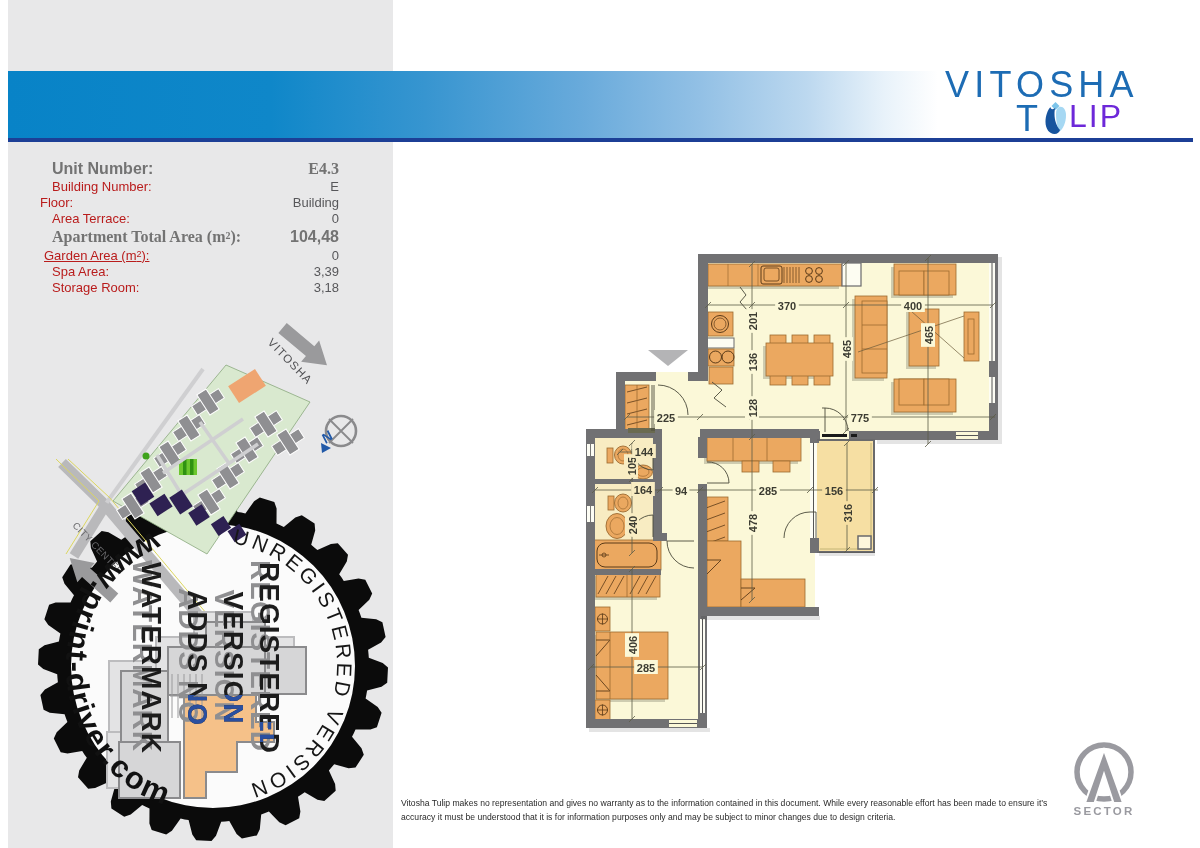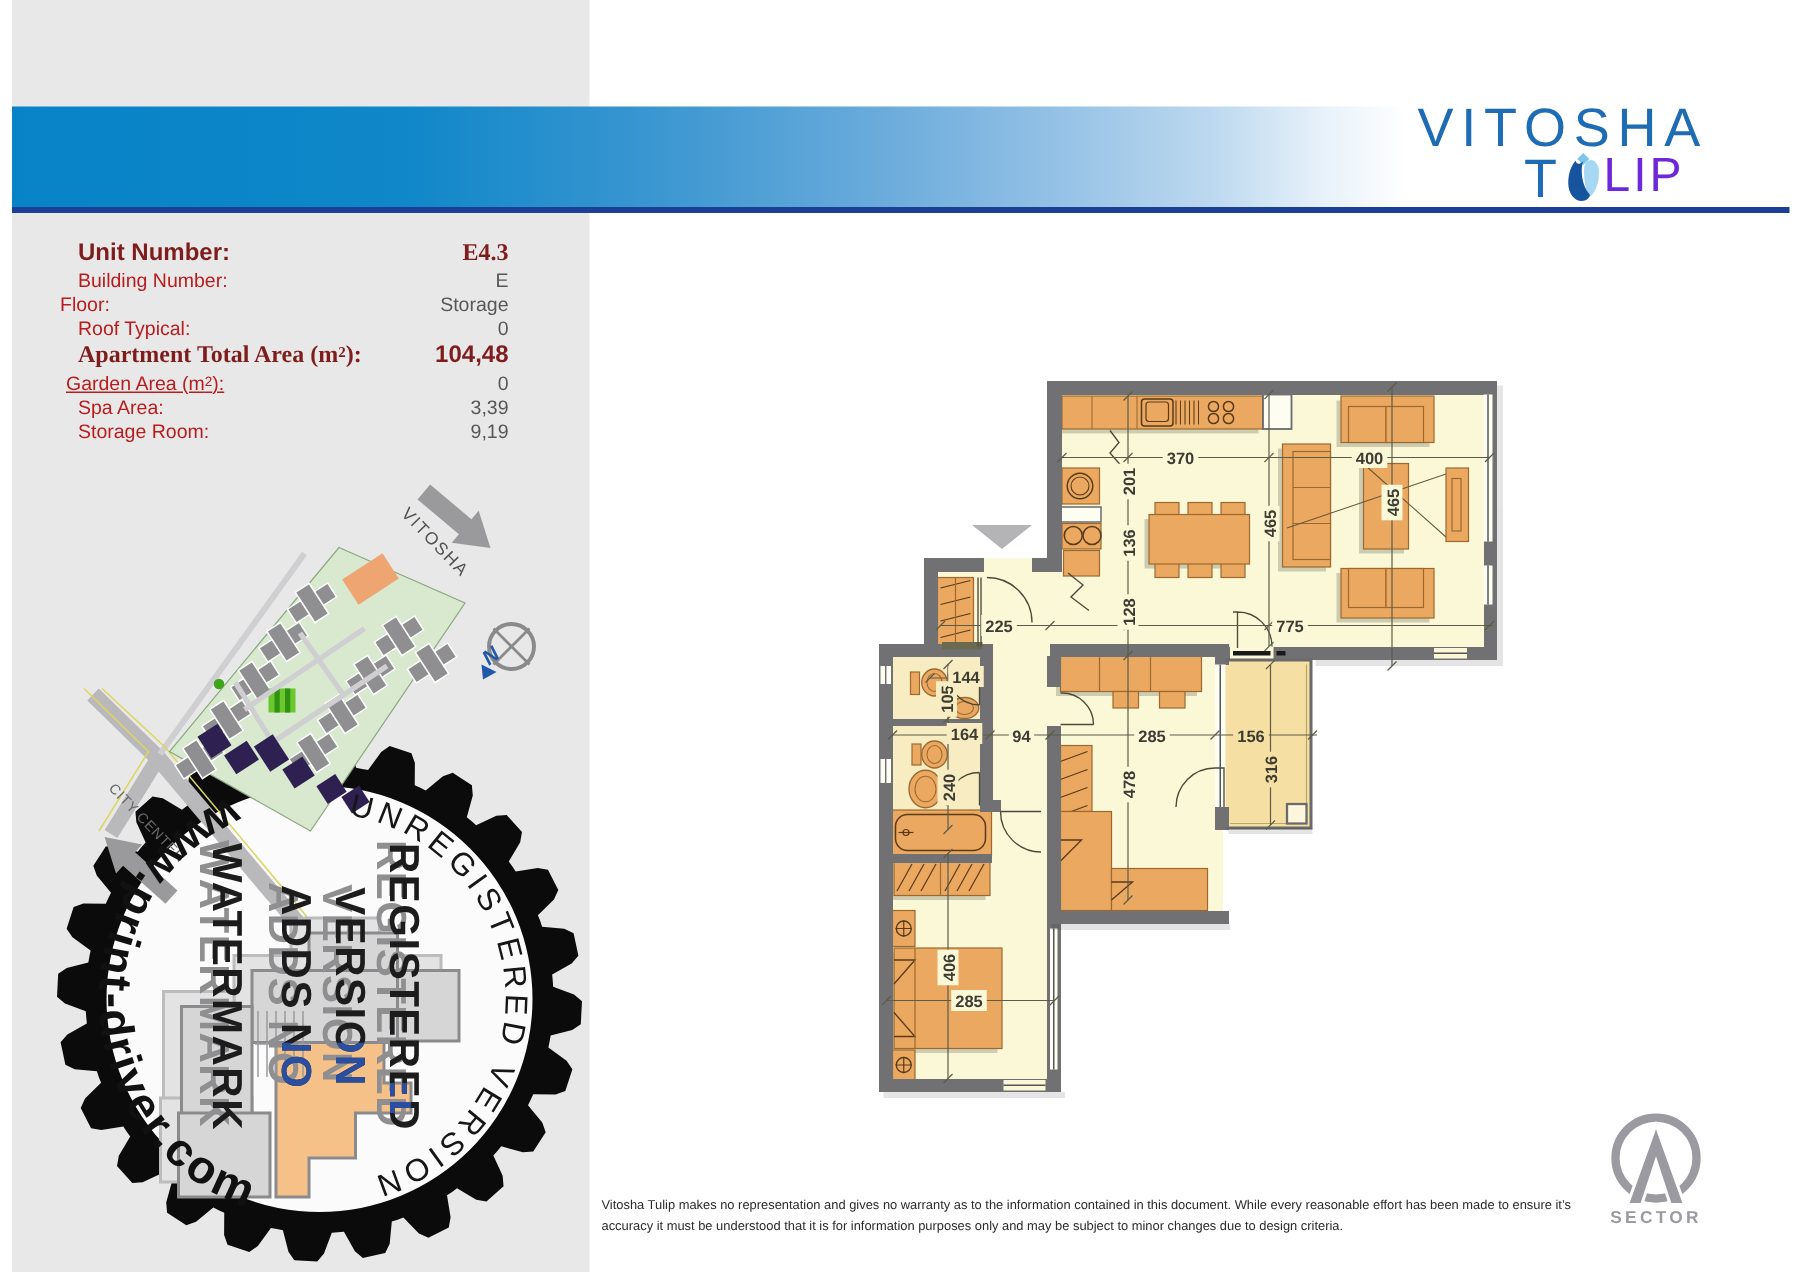--- a/index.html
+++ b/index.html
@@ -1,41 +1,41 @@
 <!DOCTYPE html>
 <html><head><meta charset="utf-8">
 <style>
 html,body{margin:0;padding:0;}
 body{width:1200px;height:848px;position:relative;font-family:"Liberation Sans",sans-serif;background:#fff;overflow:hidden;}
 .abs{position:absolute;}
 svg text{font-family:"Liberation Sans",sans-serif;}
 .lbl{color:#b91c1c;font-size:13px;}
 .val{color:#57575a;font-size:13px;text-align:right;}
-.blue{color:#7f1d1d;font-weight:bold;font-size:16px;}
+.blue{color:#737373;font-weight:bold;font-size:16px;}
 </style></head><body>
 <div class="abs" style="left:8px;top:0;width:385px;height:848px;background:#e8e8e9;"></div>
 <div class="abs" style="left:8px;top:71px;width:1192px;height:67px;background:linear-gradient(to right,#0883c7 0%,#0f87c9 22%,#3795d0 35%,#68aadb 48%,#92c0e5 58%,#bcd8ef 67%,#e8f2fa 73.5%,#ffffff 78%);"></div>
 <div class="abs" style="left:8px;top:138px;width:1185px;height:4px;background:#1c3f96;"></div>
 
 <div class="abs blue" style="left:52px;top:160px;width:230px;">Unit Number:</div>
 <div class="abs blue" style="left:200px;top:160px;width:139px;text-align:right;font-family:Liberation Serif, serif;">E4.3</div>
 <div class="abs lbl" style="left:52px;top:179px;width:230px;">Building Number:</div>
 <div class="abs val" style="left:200px;top:179px;width:139px;">E</div>
 <div class="abs lbl" style="left:40px;top:195px;width:230px;">Floor:</div>
-<div class="abs val" style="left:200px;top:195px;width:139px;">Storage</div>
-<div class="abs lbl" style="left:52px;top:211px;width:230px;">Roof Typical:</div>
+<div class="abs val" style="left:200px;top:195px;width:139px;">Building</div>
+<div class="abs lbl" style="left:52px;top:211px;width:230px;">Area Terrace:</div>
 <div class="abs val" style="left:200px;top:211px;width:139px;">0</div>
 <div class="abs blue" style="left:52px;top:228px;width:230px;font-family:Liberation Serif, serif;">Apartment Total Area (m<span style="font-size:10px;vertical-align:3px">2</span>):</div>
 <div class="abs blue" style="left:200px;top:228px;width:139px;text-align:right;">104,48</div>
 <div class="abs lbl" style="left:44px;top:248px;width:230px;text-decoration:underline;">Garden Area (m<span style="font-size:9px;vertical-align:3px">2</span>):</div>
 <div class="abs val" style="left:200px;top:248px;width:139px;">0</div>
 <div class="abs lbl" style="left:52px;top:264px;width:230px;">Spa Area:</div>
 <div class="abs val" style="left:200px;top:264px;width:139px;">3,39</div>
 <div class="abs lbl" style="left:52px;top:280px;width:230px;">Storage Room:</div>
-<div class="abs val" style="left:200px;top:280px;width:139px;">9,19</div>
+<div class="abs val" style="left:200px;top:280px;width:139px;">3,18</div>
 
 <div class="abs" style="left:945px;top:64px;color:#1d6cb4;font-size:36px;letter-spacing:5.2px;">VITOSHA</div>
 <div class="abs" style="left:1016px;top:98px;color:#1d6cb4;font-size:36px;">T</div>
 <div class="abs" style="left:1069px;top:98px;color:#6d28d9;font-size:32px;letter-spacing:2px;">LIP</div>
 <svg class="abs" style="left:1044px;top:101px;" width="27" height="36" viewBox="0 0 27 36">
   <path d="M11.5 1 L15.5 5 L11.5 9 L7.5 5 Z" fill="#7cc4ea"></path>
   <path d="M15 6 C18.5 4.5 22 8 22 14 C22 22 19 28 15.5 30.5 C13 26 12 19 12 13 C12 9 13 7 15 6 Z" fill="#a6d8f3"></path>
   <path d="M6.5 6 C3.5 9 1.5 15 1.5 21 C1.5 28 5.5 33 10.5 33 C13.5 33 15.5 31 16 29 C12.5 25 10.5 19 10.5 13 C10.5 10.5 10.7 8.5 11.5 6.5 C10 8 8 9 7 7.5 C6.6 7 6.5 6.5 6.5 6 Z" fill="#17549e"></path>
 </svg>
 

